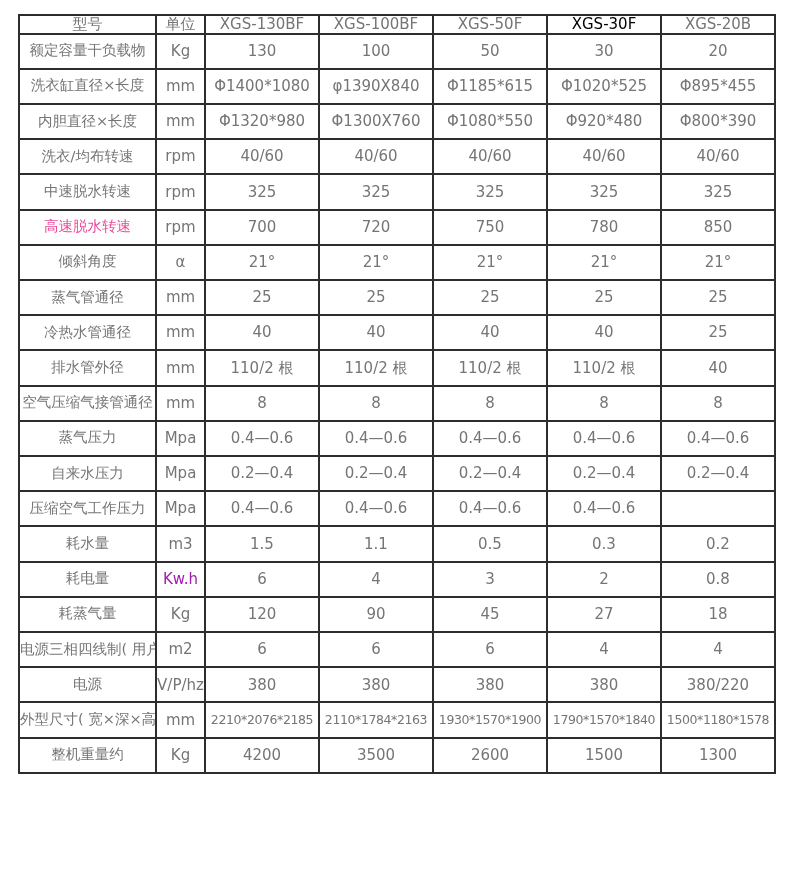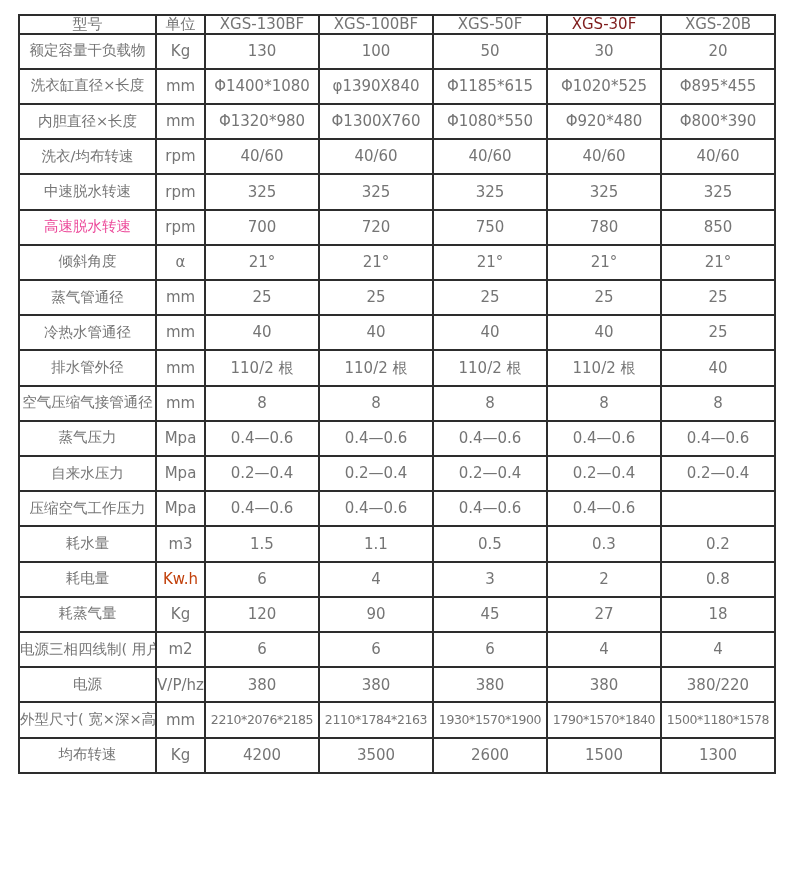--- a/index.html
+++ b/index.html
@@ -59,21 +59,21 @@
       <col style="width:114px">
       <col style="width:114px">
     </colgroup>
     <thead>
       <tr id="header-row">
           <th style="border-color: rgb(45, 45, 45); color: rgb(117, 117, 117);">型号</th>
           <th style="border-color: rgb(45, 45, 45); color: rgb(117, 117, 117);">单位</th>
           <th style="border-color: rgb(45, 45, 45); color: rgb(117, 117, 117);">XGS-130BF</th>
           <th style="border-color: rgb(45, 45, 45); color: rgb(117, 117, 117);">XGS-100BF</th>
           <th style="border-color: rgb(45, 45, 45); color: rgb(117, 117, 117);">XGS-50F</th>
-          <th style="border-color: rgb(45, 45, 45); color: #7f1d1d; border-radius: 9px;">XGS-30F</th>
+          <th style="border-color: rgb(45, 45, 45); color: #000000; border-radius: 9px;">XGS-30F</th>
           <th style="border-color: rgb(45, 45, 45); color: rgb(117, 117, 117);">XGS-20B</th>
         </tr>
     </thead>
     <tbody id="spec-body">
         <tr>
           <td class="label-cell" style="border-color: rgb(45, 45, 45); color: rgb(117, 117, 117);">额定容量干负载物</td>
           <td style="border-color: rgb(45, 45, 45); color: rgb(117, 117, 117);">Kg</td>
           <td style="border-color: rgb(45, 45, 45); color: rgb(117, 117, 117);">130</td>
           <td style="border-color: rgb(45, 45, 45); color: rgb(117, 117, 117);">100</td>
           <td style="border-color: rgb(45, 45, 45); color: rgb(117, 117, 117);">50</td>
@@ -201,21 +201,21 @@
           <td class="label-cell" style="border-color: rgb(45, 45, 45); color: rgb(117, 117, 117);">耗水量</td>
           <td style="border-color: rgb(45, 45, 45); color: rgb(117, 117, 117);">m3</td>
           <td style="border-color: rgb(45, 45, 45); color: rgb(117, 117, 117);">1.5</td>
           <td style="border-color: rgb(45, 45, 45); color: rgb(117, 117, 117);">1.1</td>
           <td style="border-color: rgb(45, 45, 45); color: rgb(117, 117, 117);">0.5</td>
           <td style="border-color: rgb(45, 45, 45); color: rgb(117, 117, 117);">0.3</td>
           <td style="border-color: rgb(45, 45, 45); color: rgb(117, 117, 117);">0.2</td>
         </tr>
         <tr>
           <td class="label-cell" style="border-color: rgb(45, 45, 45); color: rgb(117, 117, 117);">耗电量</td>
-          <td style="border-color: rgb(45, 45, 45); color: #c2410c; border-radius: 15px;">Kw.h</td>
+          <td style="border-color: rgb(45, 45, 45); color: #a21caf; border-radius: 15px;">Kw.h</td>
           <td style="border-color: rgb(45, 45, 45); color: rgb(117, 117, 117);">6</td>
           <td style="border-color: rgb(45, 45, 45); color: rgb(117, 117, 117);">4</td>
           <td style="border-color: rgb(45, 45, 45); color: rgb(117, 117, 117);">3</td>
           <td style="border-color: rgb(45, 45, 45); color: rgb(117, 117, 117);">2</td>
           <td style="border-color: rgb(45, 45, 45); color: rgb(117, 117, 117);">0.8</td>
         </tr>
         <tr>
           <td class="label-cell" style="border-color: rgb(45, 45, 45); color: rgb(117, 117, 117);">耗蒸气量</td>
           <td style="border-color: rgb(45, 45, 45); color: rgb(117, 117, 117);">Kg</td>
           <td style="border-color: rgb(45, 45, 45); color: rgb(117, 117, 117);">120</td>
@@ -245,21 +245,21 @@
         <tr>
           <td class="label-cell" style="border-color: rgb(45, 45, 45); color: rgb(117, 117, 117);">外型尺寸( 宽×深×高 )</td>
           <td style="border-color: rgb(45, 45, 45); color: rgb(117, 117, 117);">mm</td>
           <td class="dim-val" style="border-color: rgb(45, 45, 45); color: rgb(117, 117, 117);">2210*2076*2185</td>
           <td class="dim-val" style="border-color: rgb(45, 45, 45); color: rgb(117, 117, 117);">2110*1784*2163</td>
           <td class="dim-val" style="border-color: rgb(45, 45, 45); color: rgb(117, 117, 117);">1930*1570*1900</td>
           <td class="dim-val" style="border-color: rgb(45, 45, 45); color: rgb(117, 117, 117);">1790*1570*1840</td>
           <td class="dim-val" style="border-color: rgb(45, 45, 45); color: rgb(117, 117, 117);">1500*1180*1578</td>
         </tr>
         <tr>
-          <td class="label-cell" style="border-color: rgb(45, 45, 45); color: rgb(117, 117, 117);">均布转速</td>
+          <td class="label-cell" style="border-color: rgb(45, 45, 45); color: rgb(117, 117, 117);">整机重量约</td>
           <td style="border-color: rgb(45, 45, 45); color: rgb(117, 117, 117);">Kg</td>
           <td style="border-color: rgb(45, 45, 45); color: rgb(117, 117, 117);">4200</td>
           <td style="border-color: rgb(45, 45, 45); color: rgb(117, 117, 117);">3500</td>
           <td style="border-color: rgb(45, 45, 45); color: rgb(117, 117, 117);">2600</td>
           <td style="border-color: rgb(45, 45, 45); color: rgb(117, 117, 117);">1500</td>
           <td style="border-color: rgb(45, 45, 45); color: rgb(117, 117, 117);">1300</td>
         </tr>
       </tbody>
   </table>
 </div>

